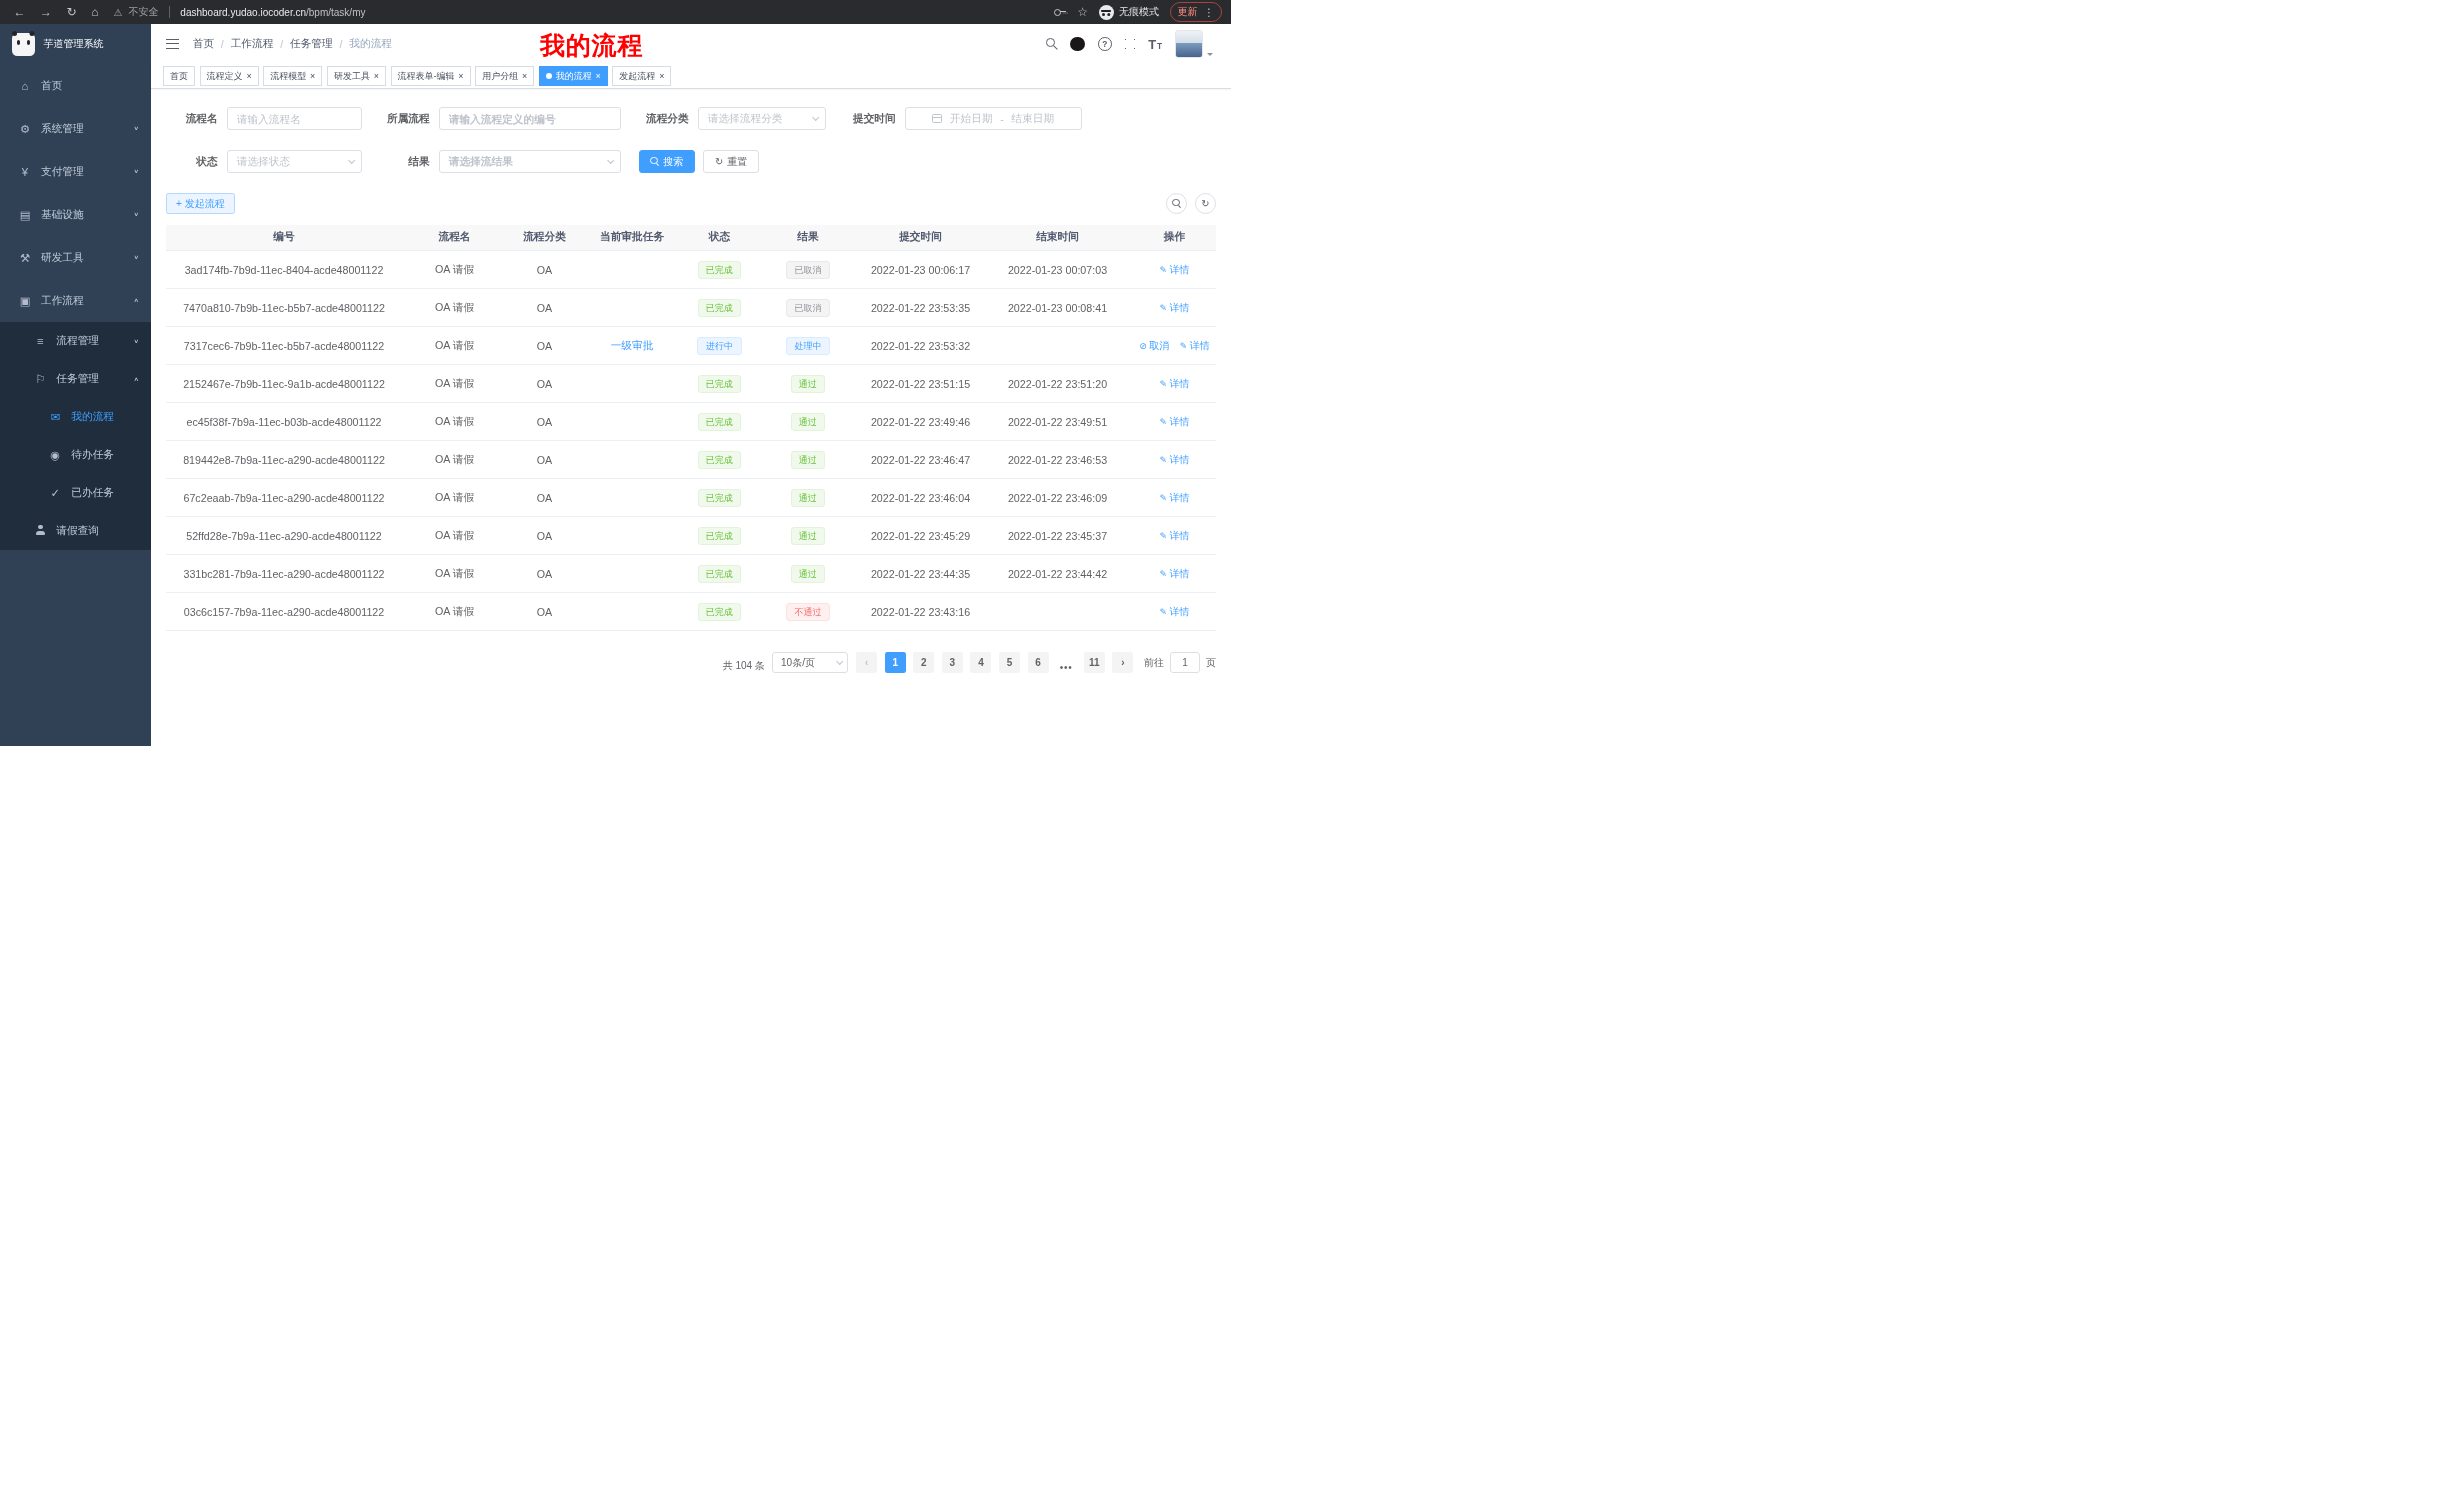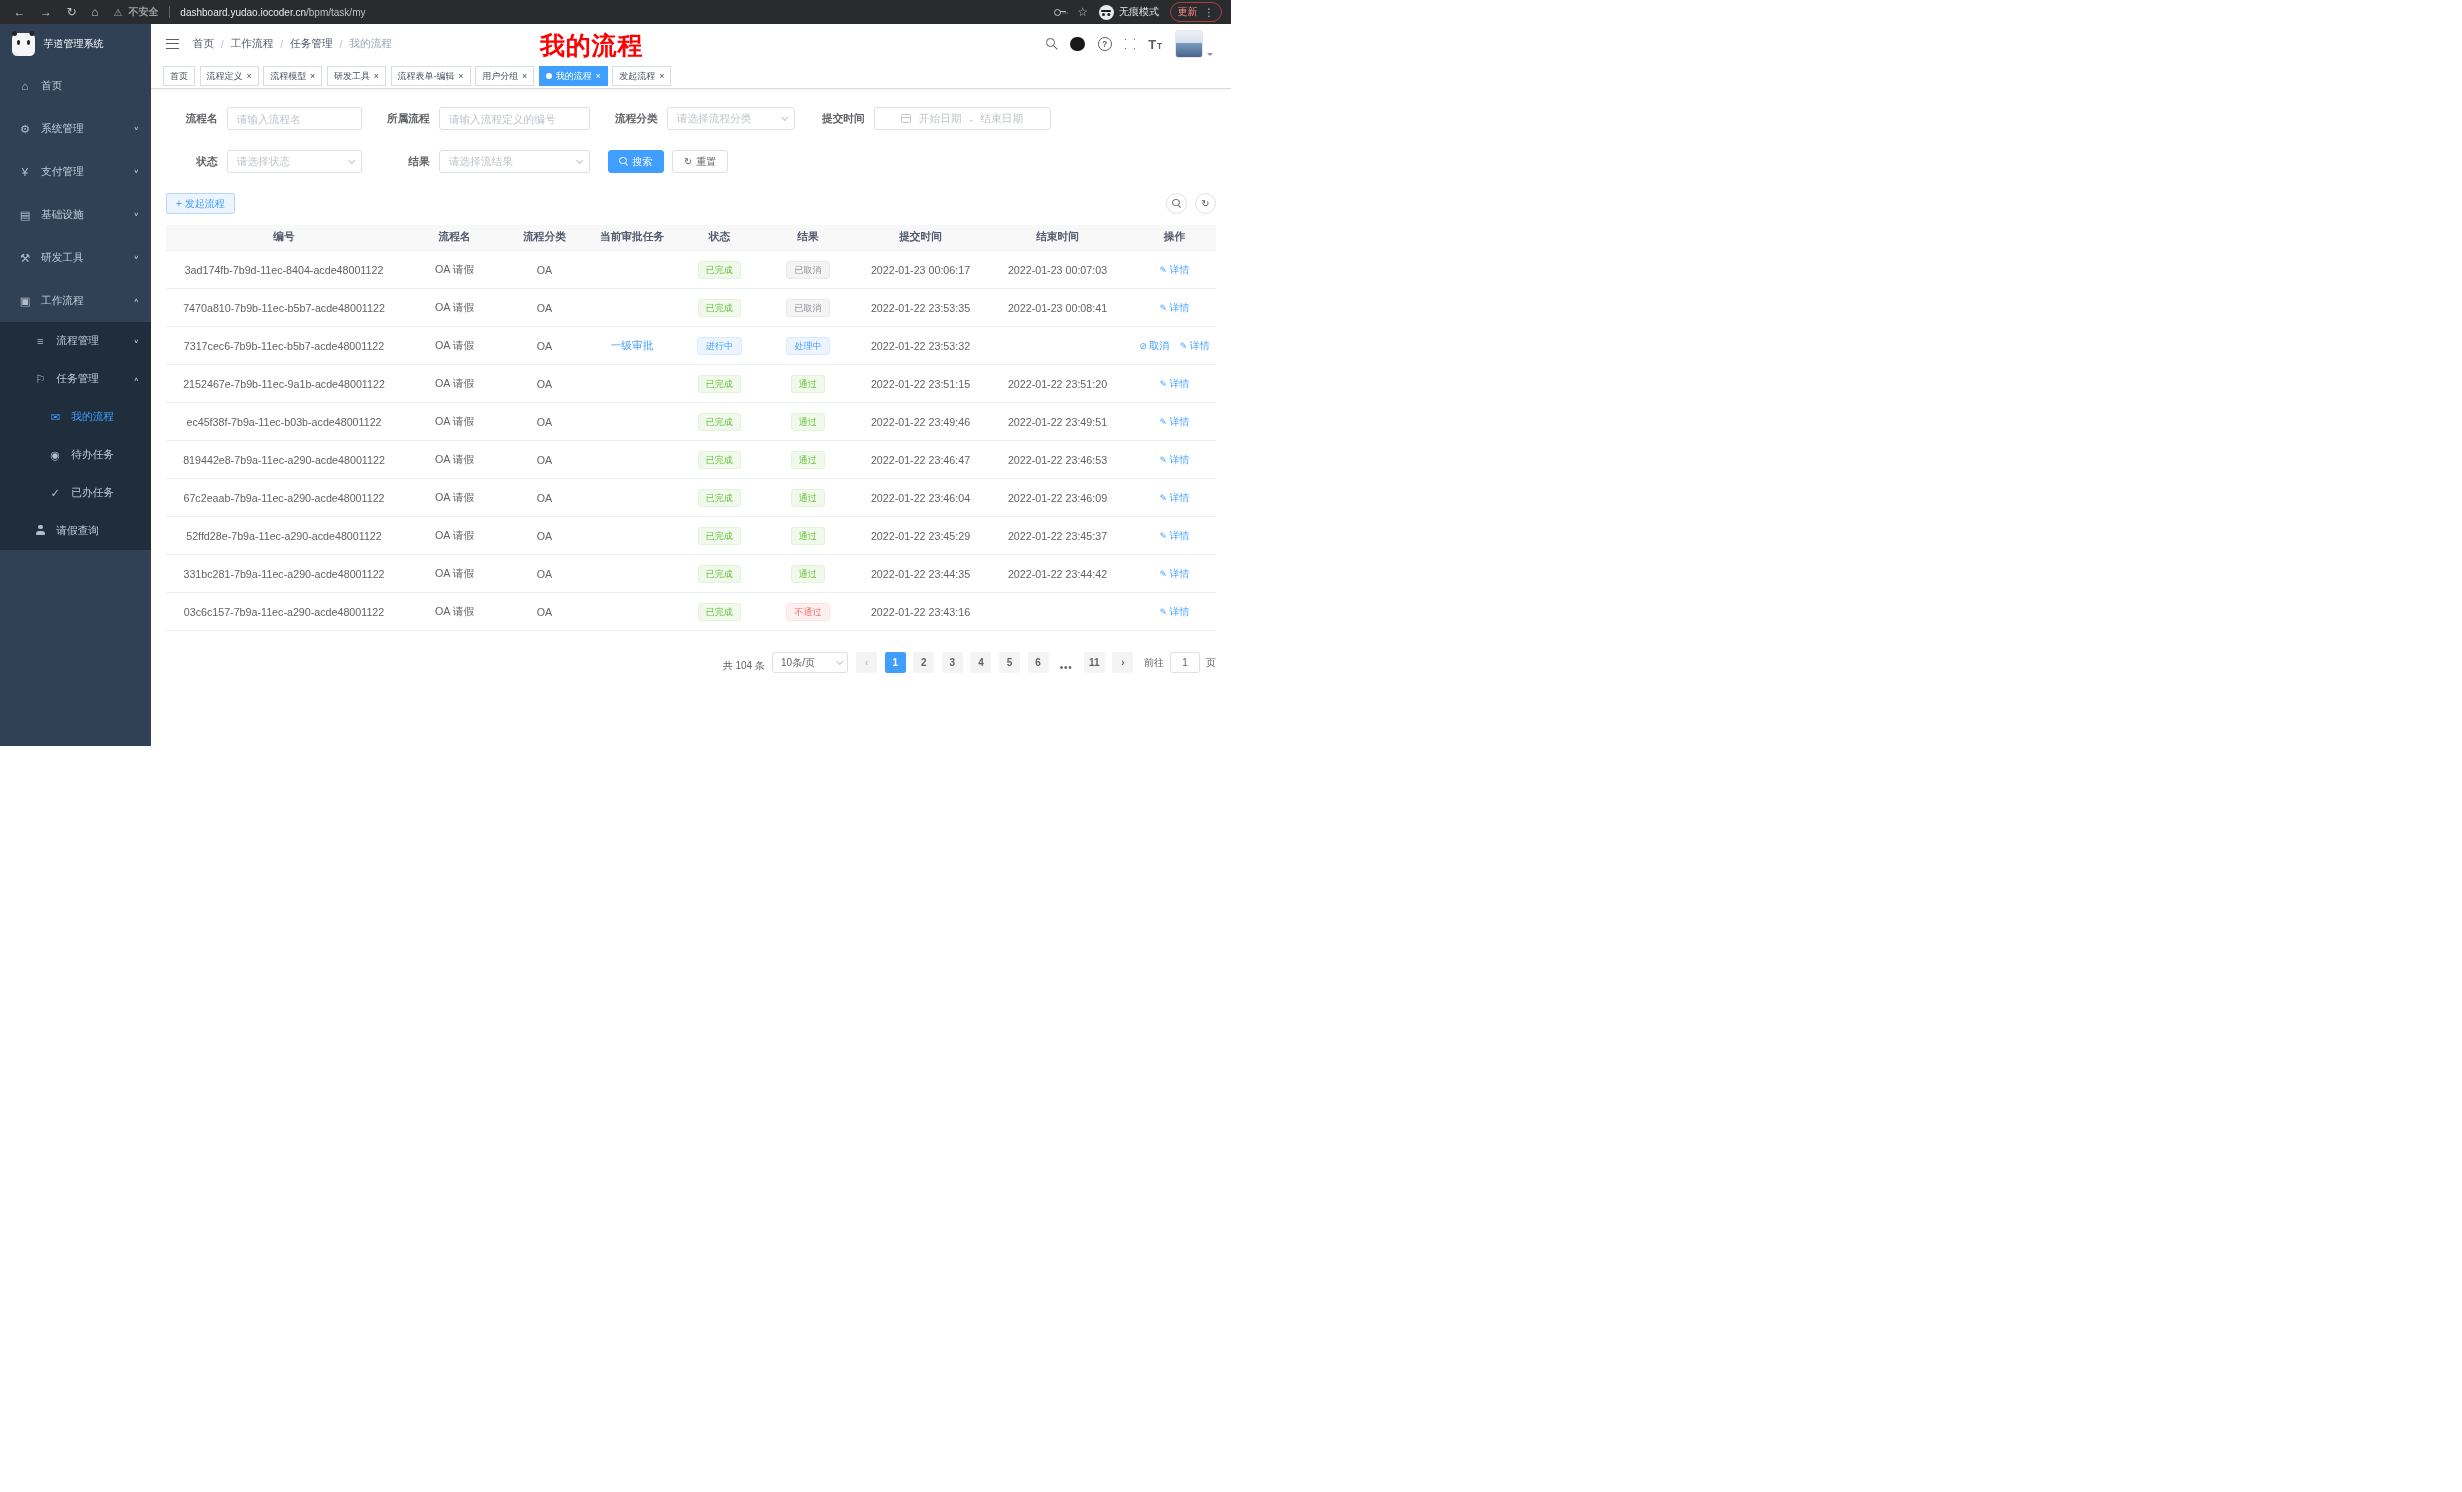--- a/index.html
+++ b/index.html
@@ -6,21 +6,21 @@
   html,body { margin:0; padding:0; }
   body { font-family: "Liberation Sans", "DejaVu Sans", sans-serif; }
   .screen { width:1231px; height:746px; position:relative; overflow:hidden; background:#fff; }
 
   
   .browser-bar { height:24px; background:#2a2b2e; display:flex; align-items:center; padding:0 9px; color:#c6c6c6; }
   .b-left { display:flex; align-items:center; gap:14.5px; font-size:12px; padding-left:4.6px; }
   .b-ico { cursor:pointer; line-height:1; }
   .b-addr { display:flex; align-items:center; margin-left:15px; font-size:10px; gap:6px; flex:1; min-width:0; }
   .b-warn { color:#9aa0a6; font-size:10px; }
-  .b-sec { color:#9aa0a6;font-weight:bold; }
+  .b-sec { color:#9aa0a6; }
   .b-sep { width:0.8px; height:11.4px; background:#5f6368; margin:0 4.6px; }
   .b-url { white-space:nowrap; }
   .b-host { color:#e8eaed; }
   .b-path { color:#bdc1c6; }
   .b-right { display:flex; align-items:center; gap:10.7px; }
   .ico-key { width:13px; height:7.6px; position:relative; display:inline-block; cursor:pointer; }
   .ico-key::before { content:""; position:absolute; left:0; top:0.8px; width:5.3px; height:5.3px; border:1.2px solid #c6c6c6; border-radius:50%; }
   .ico-key::after { content:""; position:absolute; left:6.8px; top:3px; width:5.3px; height:1.2px; background:#c6c6c6; box-shadow:2.3px 1.5px 0 -0.3px #c6c6c6; }
   .incog { display:flex; align-items:center; gap:5.3px; color:#e8eaed; font-size:10px; }
   .ico-incog { width:15px; height:15px; border-radius:50%; background:#e8eaed; position:relative; display:inline-block; }
@@ -85,21 +85,21 @@
   .tag-tab.active { background:#409eff; border-color:#409eff; color:#fff; }
   .tab-dot { width:6px; height:6px; border-radius:50%; background:#fff; display:inline-block; }
   .tab-close { font-size:9px; line-height:1; cursor:pointer; }
 
   
   .content { flex:1; padding:18px 15px 0; position:relative; overflow:hidden; background:#fff; }
   .filter-row { display:flex; align-items:center; margin-bottom:20px; padding-left:10.7px; }
   .f-item { display:flex; align-items:center; margin-right:18px; }
   .f-label { font-weight:600; color:#606266; font-size:10.7px; text-align:right; padding-right:9px; white-space:nowrap; }
   .lw-a { width:50px; } .lw-b { width:59px; } .lw-c { width:59px; } .lw-d { width:61px; }
-  .ctl-a { width:135px; } .ctl-b { width:151px; } .ctl-c { width:128px; } .ctl-d { width:177px; }
+  .ctl-a { width:135px; } .ctl-b { width:182px;font-weight:bold; } .ctl-c { width:128px; } .ctl-d { width:177px; }
   .f-input, .f-select, .f-date { height:23px; border:0.8px solid #dcdfe6; border-radius:3px; font-size:10.7px; background:#fff; }
   .f-input { padding:0 9px; color:#606266; font-family:inherit; outline:none; }
   .f-input::placeholder { color:#bfc4cc; }
   .f-select { display:flex; align-items:center; justify-content:space-between; padding:0 7.6px 0 9px; color:#bfc4cc; cursor:pointer; }
   .caret-down { width:5.3px; height:5.3px; border-right:1.1px solid #c0c4cc; border-bottom:1.1px solid #c0c4cc; transform:rotate(45deg) translateY(-1.5px); flex-shrink:0; }
   .f-date { display:flex; align-items:center; justify-content:center; gap:7.6px; padding:0 7.6px; color:#bfc4cc; cursor:pointer; }
   .ico-cal { width:10px; height:9px; border:1px solid #c0c4cc; border-radius:1.5px; position:relative; display:inline-block; flex-shrink:0; }
   .ico-cal::before { content:""; position:absolute; top:1.5px; left:0; right:0; height:1px; background:#c0c4cc; }
   .btn { height:23px; border-radius:3px; font-size:10px; display:inline-flex; align-items:center; gap:3.8px; padding:0 10.7px; cursor:pointer; border:0.8px solid transparent; font-family:inherit; }
   .btn-primary { background:#409eff; border-color:#409eff; color:#fff; }

